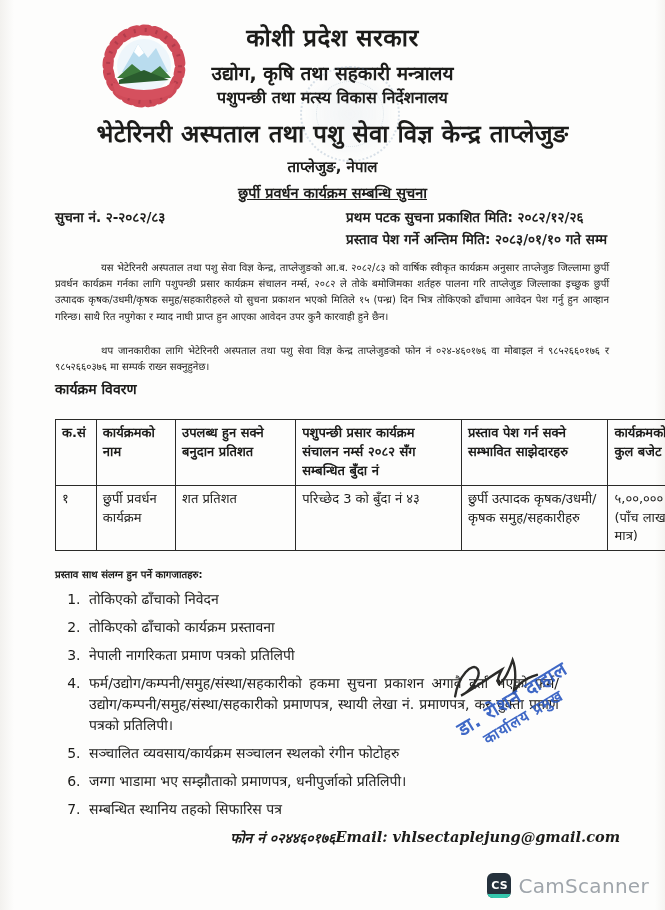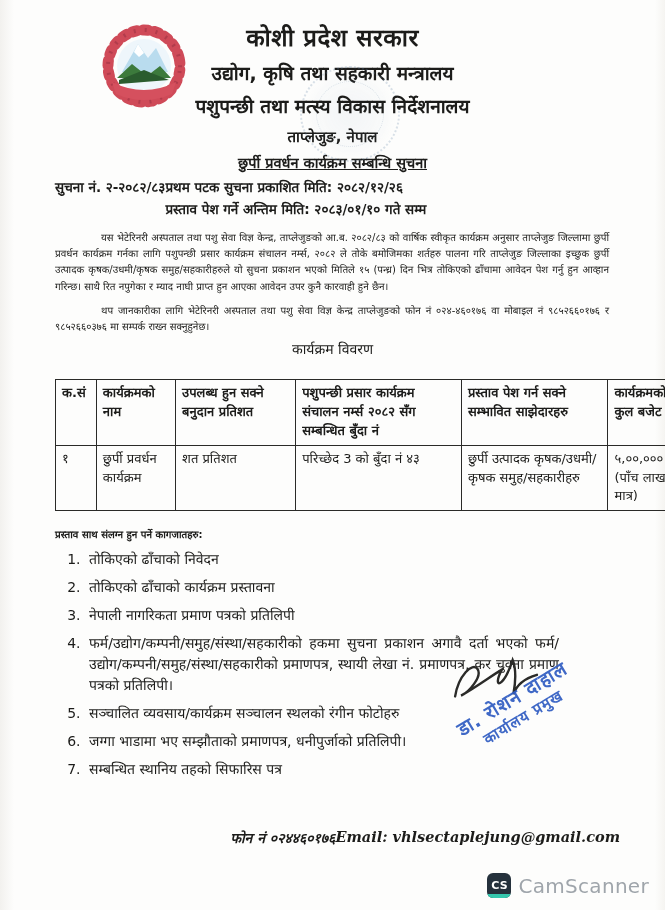--- a/index.html
+++ b/index.html
@@ -16,33 +16,33 @@
     position:absolute;left:300px;top:66px;width:96px;height:92px;border-radius:50%;
     border:2px dotted rgba(104,136,168,.45);opacity:.55;
     background:radial-gradient(circle at 50% 50%, rgba(120,150,180,.14) 0%, rgba(120,150,180,.05) 55%, transparent 70%);
   }
   .faint-stamp::before{
     content:"";position:absolute;left:14px;top:13px;right:14px;bottom:13px;border-radius:50%;
     border:1.5px dotted rgba(104,136,168,.4);
   }
   .h-gov{font-size:24px;font-weight:bold;letter-spacing:.5px;}
   .h-ministry{font-size:19px;font-weight:bold;margin-top:7px;}
-  .h-directorate{font-size:19px;font-weight:bold;margin-top:7px;position:relative;z-index:2;}
+  .h-directorate{font-size:16px;font-weight:bold;position:relative;z-index:2;}
   .h-office{font-size:24px;font-weight:bold;margin-top:8px;letter-spacing:.3px;position:relative;z-index:2;}
   .h-address{font-size:15px;font-weight:bold;margin-top:7px;}
   .h-notice-title{font-size:14.5px;font-weight:bold;text-decoration:underline;margin-top:6px;}
   
-  .meta{display:flex;align-items:flex-start;
+  .meta{display:flex;justify-content:space-between;align-items:flex-start;
     padding:6px 58px 0 55px;font-size:13.5px;font-weight:bold;}
   .meta-right div{margin-bottom:4px;}
   
   .bodytext{padding:8px 56px 0 55px;font-size:10px;line-height:1.62;text-align:justify;}
   .para1{text-indent:46px;}
-  .para2{text-indent:46px;margin-top:8px;}
-  .table-label{padding:4px 55px 0 55px;font-size:14px;font-weight:normal;text-align:center;}
+  .para2{text-indent:46px;margin-top:18px;}
+  .table-label{padding:4px 55px 0 55px;font-size:14px;font-weight:bold;}
   
   table.program{border-collapse:collapse;margin:21px 55px 0 55px;width:628px;table-layout:fixed;}
   table.program th,table.program td{
     border:1.6px solid #2a2a28;padding:4px 6px;font-size:13px;text-align:left;
     vertical-align:top;line-height:1.45;word-wrap:break-word;
   }
   table.program th{font-weight:bold;}
   .c1{width:34px;} .c2{width:66px;} .c3{width:100px;} .c4{width:138px;} .c5{width:122px;} .c6{width:62px;}
   
   .docs-heading{padding:16px 55px 0 55px;font-size:10px;font-weight:bold;}
@@ -92,20 +92,21 @@
 
         <path d="M20 58 Q52 74 84 58 L80 70 Q52 82 24 70 Z" fill="#d5505e"></path>
       </svg>
     </div>
 
     <div class="faint-stamp"></div>
 
     <div class="h-gov">कोशी प्रदेश सरकार</div>
     <div class="h-ministry">उद्योग, कृषि तथा सहकारी मन्त्रालय</div>
     <div class="h-directorate">पशुपन्छी तथा मत्स्य विकास निर्देशनालय</div>
+    <div class="h-office">भेटेरिनरी अस्पताल तथा पशु सेवा विज्ञ केन्द्र ताप्लेजुङ</div>
     <div class="h-address">ताप्लेजुङ, नेपाल</div>
     <div class="h-notice-title">छुर्पी प्रवर्धन कार्यक्रम सम्बन्धि सुचना</div>
   </div>
 
   <div class="meta">
     <div class="meta-left">सुचना नं. २-२०८२/८३</div>
     <div class="meta-right">
       <div>प्रथम पटक सुचना प्रकाशित मिति: २०८२/१२/२६</div>
       <div>प्रस्ताव पेश गर्ने अन्तिम मिति: २०८३/०१/१० गते सम्म</div>
     </div>

